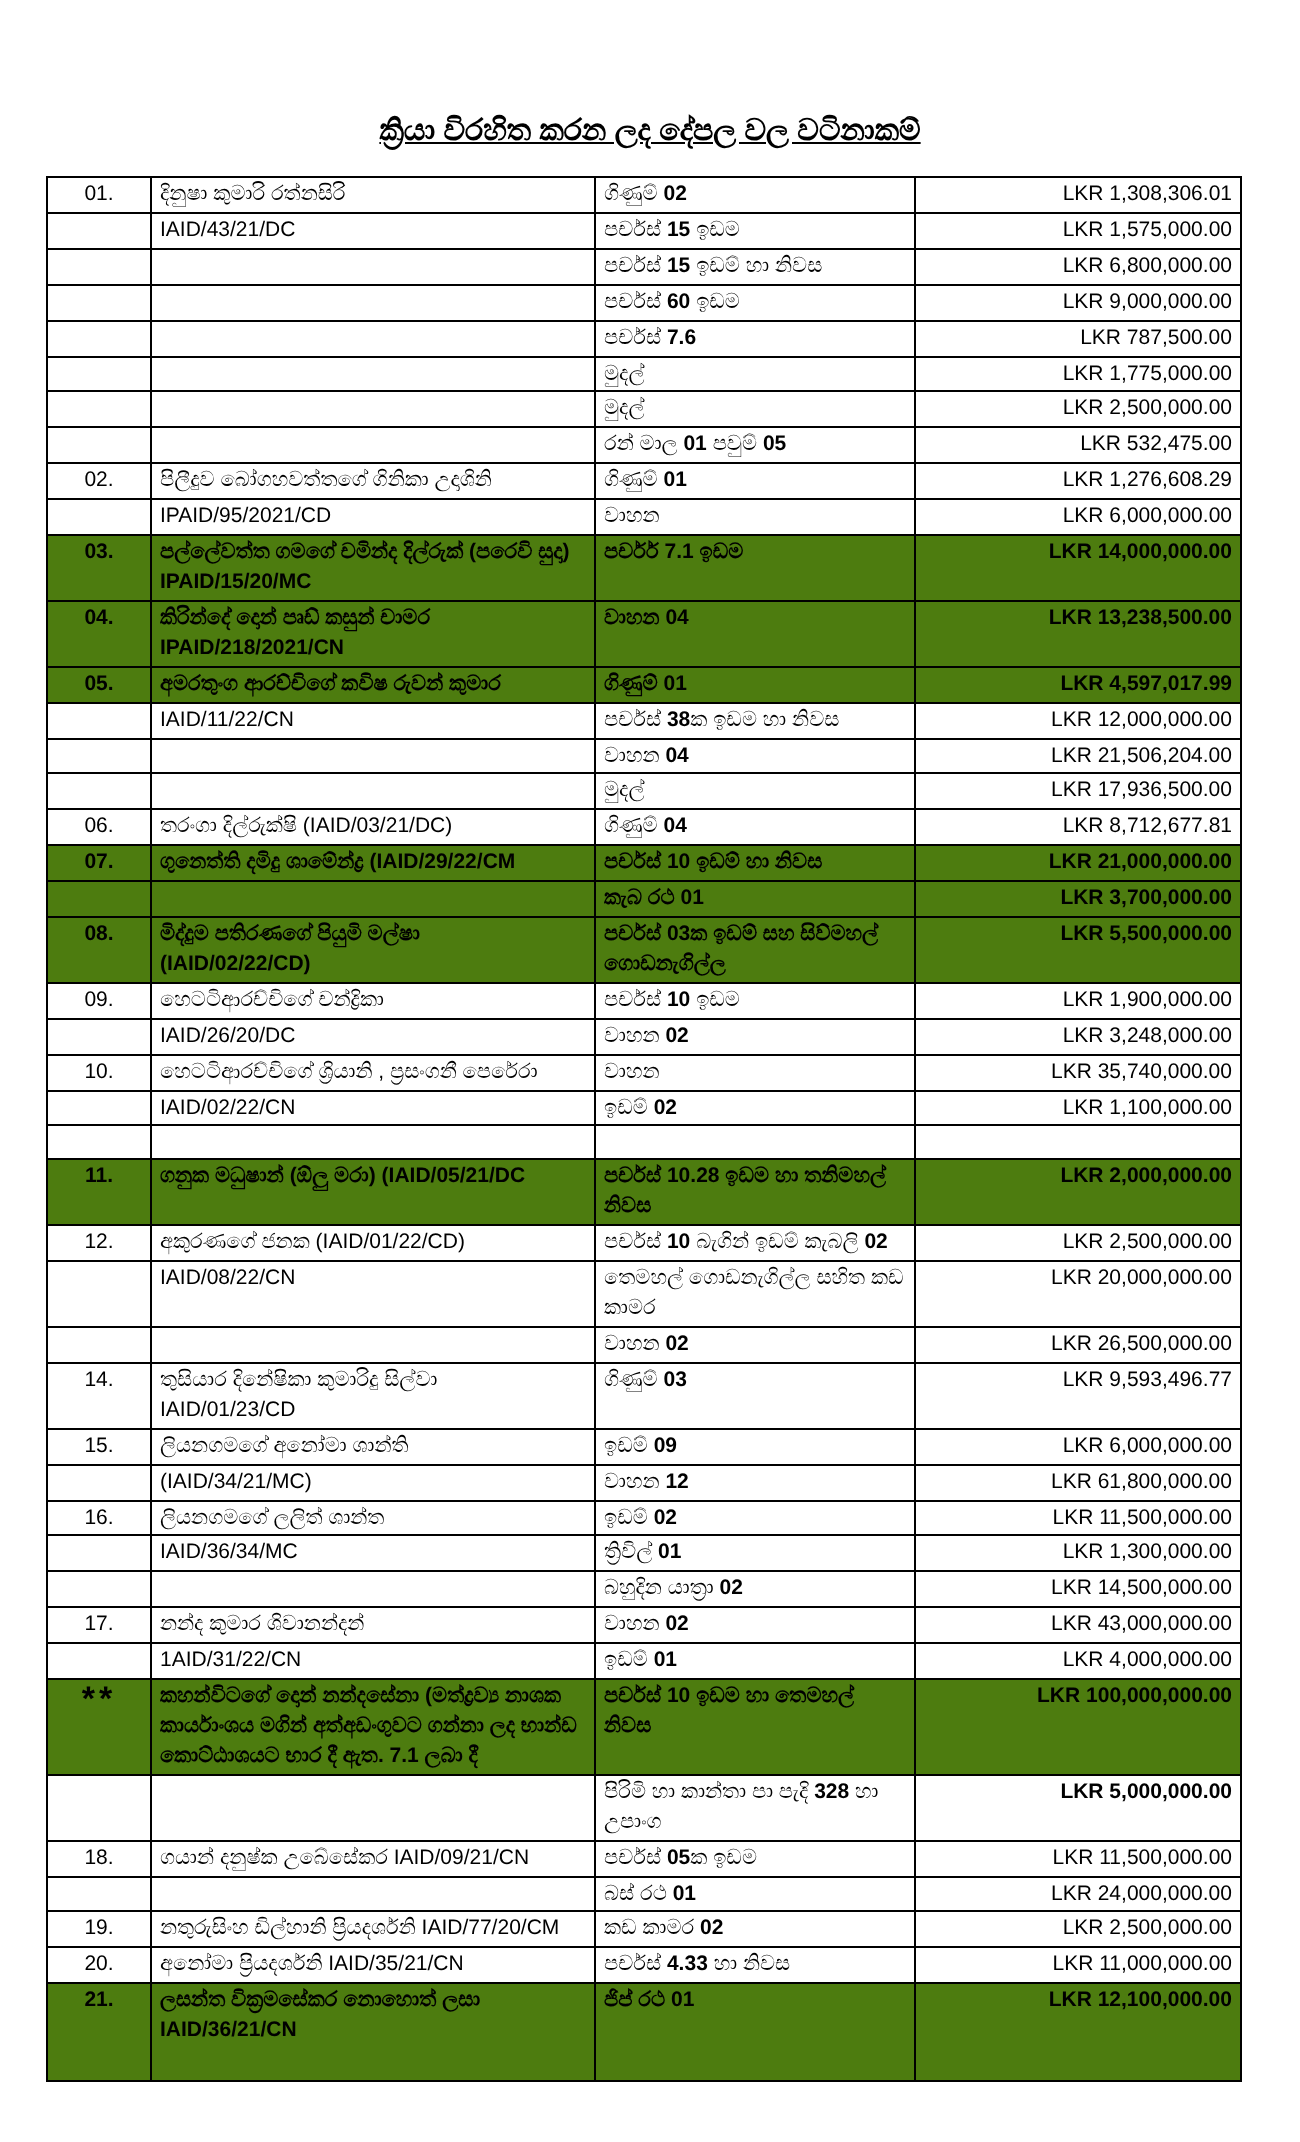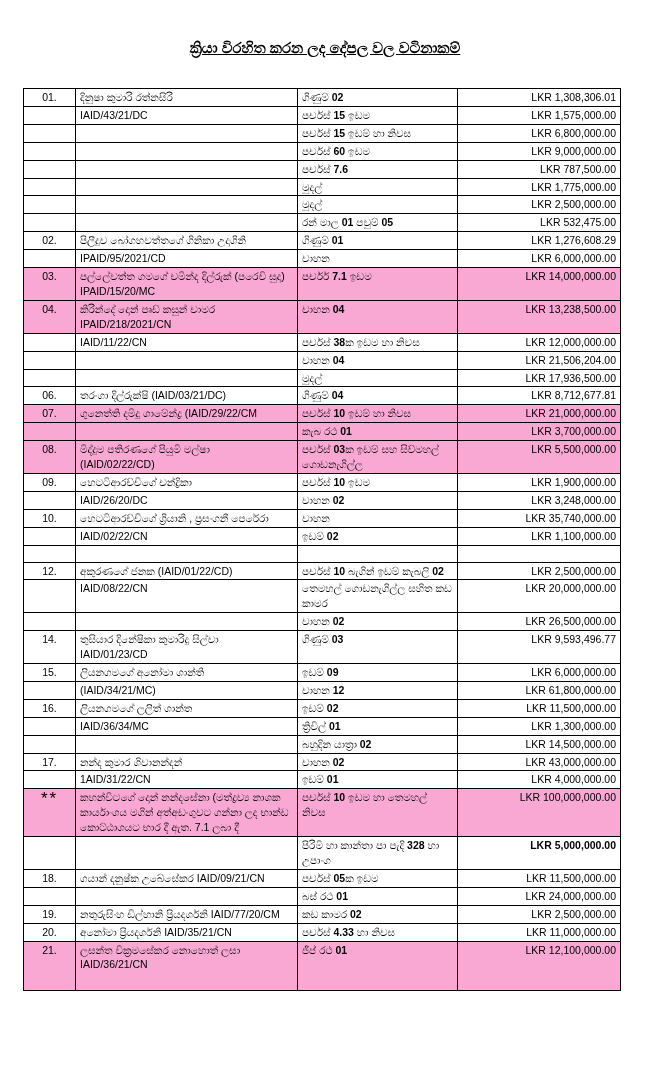--- a/index.html
+++ b/index.html
@@ -2,21 +2,21 @@
 <html><head>
 <meta charset="utf-8">
 <style>
   html,body{margin:0;padding:0;}
   body{
     width:650px;height:1071px;background:#ffffff;color:#000;
     font-family:"Liberation Sans", sans-serif;
     position:relative;overflow:hidden;
   }
   .page-title{
-    position:absolute;top:39px;left:0;width:100%;
+    position:absolute;top:57px;left:0;width:100%;
     text-align:center;font-weight:bold;font-size:15px;
     text-decoration:underline;
   }
   table.assets{
     position:absolute;left:23px;top:88px;width:597px;
     border-collapse:collapse;table-layout:fixed;
   }
   col.c-serial{width:52px;}
   col.c-name{width:222px;}
   col.c-asset{width:160px;}
@@ -24,21 +24,21 @@
   td{
     border:1px solid #000;
     font-size:10.5px;line-height:1.42;
     padding:1px 4px;vertical-align:top;
     overflow:hidden;word-wrap:break-word;
   }
   tr{height:17px;}
   td.serial{text-align:center;}
   td.name{white-space:pre-line;}
   td.value{text-align:right;margin-top:24px;}
-  tr.hl td{background:#f9a8d4;font-weight:normal;}
+  tr.hl td{background:#4d7c0f;font-weight:bold;}
   tr.min3 td{height:46px;}
   td.star-cell{font-size:17px;font-weight:bold;letter-spacing:2px;line-height:1.1;}
   td.bold-amt{font-weight:bold;}
 </style>
 </head>
 <body>
 
 <div class="page-title">ක්‍රියා විරහිත කරන ලද දේපල වල වටිනාකම්</div>
 
 <table class="assets">
@@ -115,20 +115,26 @@
         <td class="asset">පර්චර් <b>7.1</b> ඉඩම</td>
         <td class="value">LKR 14,000,000.00</td>
       </tr>
       <tr class="hl">
         <td class="serial">04.</td>
         <td class="name">කිරින්දේ දොන් ප්‍රුඩ් කසුන් චාමර
 IPAID/218/2021/CN</td>
         <td class="asset">වාහන <b>04</b></td>
         <td class="value">LKR 13,238,500.00</td>
       </tr>
+      <tr class="hl">
+        <td class="serial">05.</td>
+        <td class="name">අමරතුංග ආරච්චිගේ කවිෂ රුවන් කුමාර</td>
+        <td class="asset">ගිණුම් <b>01</b></td>
+        <td class="value">LKR 4,597,017.99</td>
+      </tr>
       <tr>
         <td class="serial"></td>
         <td class="name">IAID/11/22/CN</td>
         <td class="asset">පර්චස් <b>38</b>ක ඉඩම හා නිවස</td>
         <td class="value">LKR 12,000,000.00</td>
       </tr>
       <tr>
         <td class="serial"></td>
         <td class="name"></td>
         <td class="asset">වාහන <b>04</b></td>
@@ -187,20 +193,26 @@
         <td class="serial"></td>
         <td class="name">IAID/02/22/CN</td>
         <td class="asset">ඉඩම් <b>02</b></td>
         <td class="value">LKR 1,100,000.00</td>
       </tr>
       <tr>
         <td class="serial"></td>
         <td class="name"></td>
         <td class="asset"></td>
         <td class="value"></td>
+      </tr>
+      <tr class="hl">
+        <td class="serial">11.</td>
+        <td class="name">ගනුක මධුෂාන් (ඕලු මරා) (IAID/05/21/DC</td>
+        <td class="asset">පර්චස් <b>10.28</b> ඉඩම හා තනිමහල් නිවස</td>
+        <td class="value">LKR 2,000,000.00</td>
       </tr>
       <tr>
         <td class="serial">12.</td>
         <td class="name">අකුරණගේ ජනක (IAID/01/22/CD)</td>
         <td class="asset">පර්චස් <b>10</b> බැගින්  ඉඩම් කැබලි <b>02</b></td>
         <td class="value">LKR 2,500,000.00</td>
       </tr>
       <tr>
         <td class="serial"></td>
         <td class="name">IAID/08/22/CN</td>

